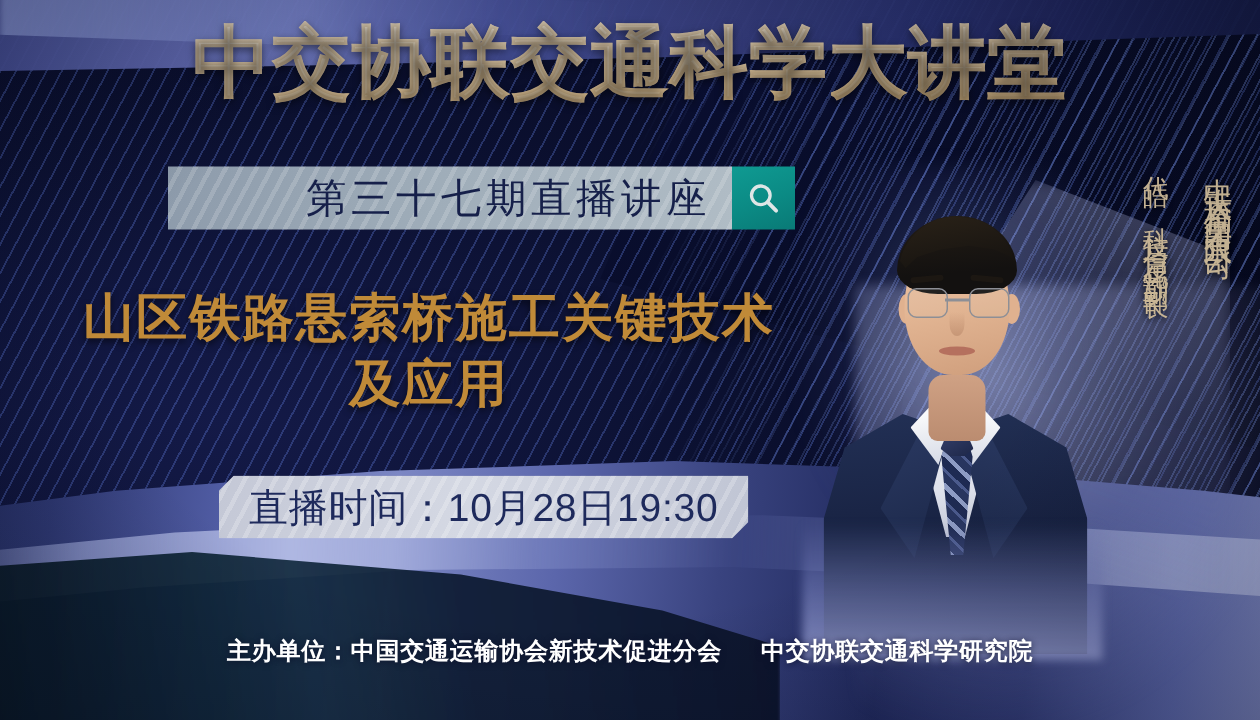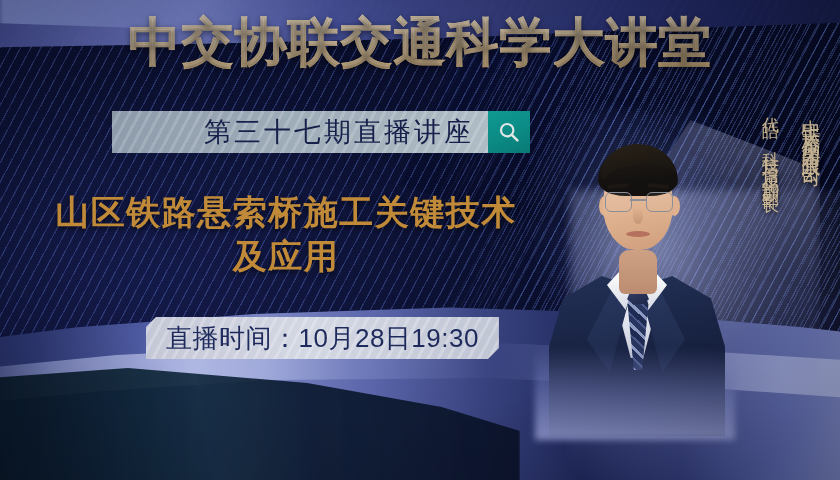--- a/index.html
+++ b/index.html
@@ -516,14 +516,17 @@
     <span class="date-text">直播时间：10月28日19:30</span>
   </div>
 
   <div class="v-info">
     <div class="v-col person">代皓  科技与信息化部副部长</div>
     <div class="v-col org">中铁大桥局集团有限公司</div>
   </div>
 
   <div class="bg-vignette"></div>
 
+  <div class="footer">
+    <span>主办单位：</span><span>中国交通运输协会新技术促进分会</span><span class="gap"></span><span>中交协联交通科学研究院</span>
+  </div>
 
 </div>
 
 </body></html>

